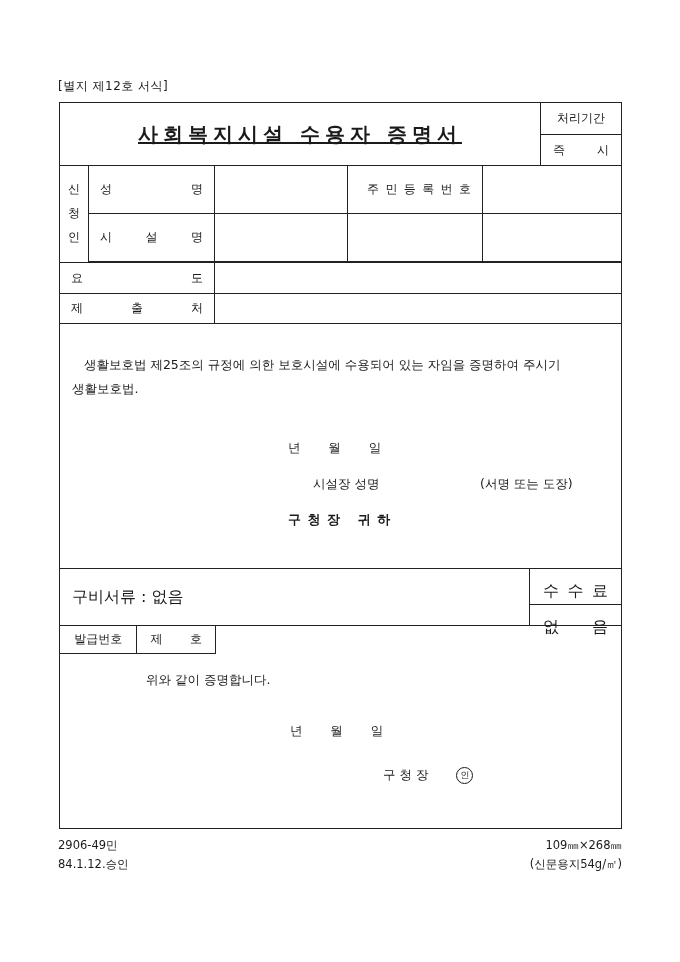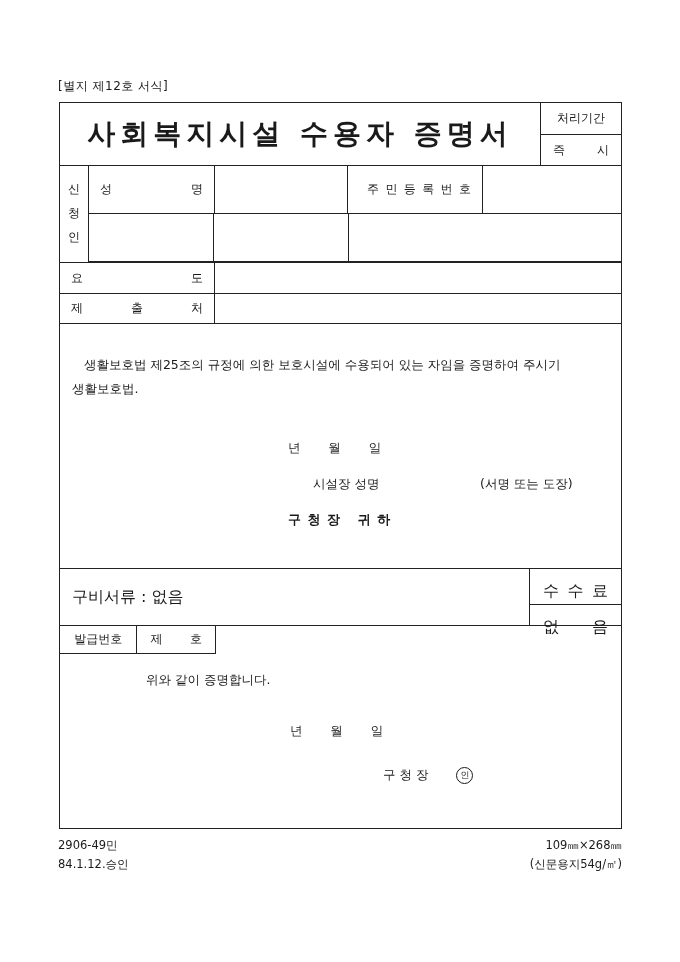--- a/index.html
+++ b/index.html
@@ -23,21 +23,21 @@
   }
   .row { display: flex; width: 100%; }
   .bb { border-bottom: 1px solid #222; }
   .br { border-right: 1px solid #222; }
 
   
   .title-row { height: 63px; border-bottom: 1px solid #222; }
   .title-cell {
     flex: 1; border-right: 1px solid #222;
     display: flex; align-items: center; justify-content: center;
-    font-size: 28px; font-weight: bold; letter-spacing: 5px;
+    font-size: 20px; font-weight: bold; letter-spacing: 5px; text-decoration: underline;
   }
   .proc-col { width: 80px; display: flex; flex-direction: column; }
   .proc-cell {
     flex: 1; display: flex; align-items: center; justify-content: center;
     font-size: 12px; padding: 0 8px;
   }
   .proc-label { border-bottom: 1px solid #222; }
   .proc-value { display: block; line-height: 30px; text-align: justify; text-align-last: justify; padding: 0 12px; }
 
   
@@ -141,20 +141,23 @@
         <div class="cell cell-label w-label br">
             <span>성 명</span>
           </div>
         <div class="cell w-v1 br"></div>
         <div class="cell cell-label w-v2 br">
             <span>주 민 등 록 번 호</span>
           </div>
         <div class="cell flex1"></div>
       </div>
       <div class="a-row bb">
+        <div class="cell cell-label w-label br">
+            <span>시 설 명</span>
+          </div>
         <div class="cell w-v1 br"></div>
         <div class="cell w-v2 br"></div>
         <div class="cell flex1"></div>
       </div>
     </div>
   </div>
 
   <div class="row simple-row-1">
     <div class="cell cell-label w-wide br">
         <span>요 도</span>

